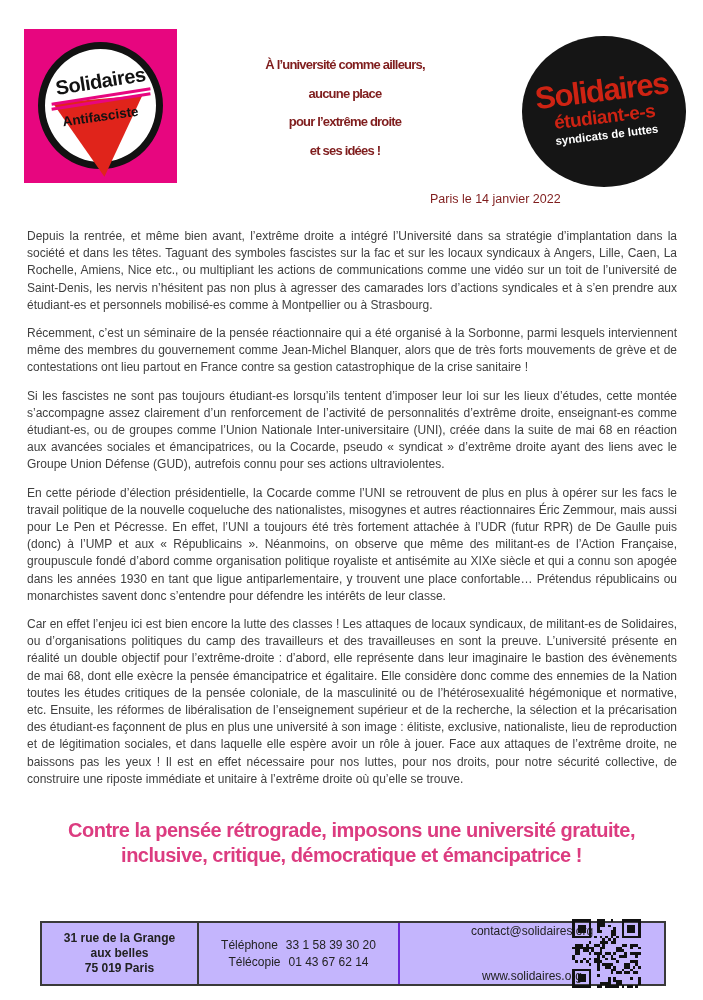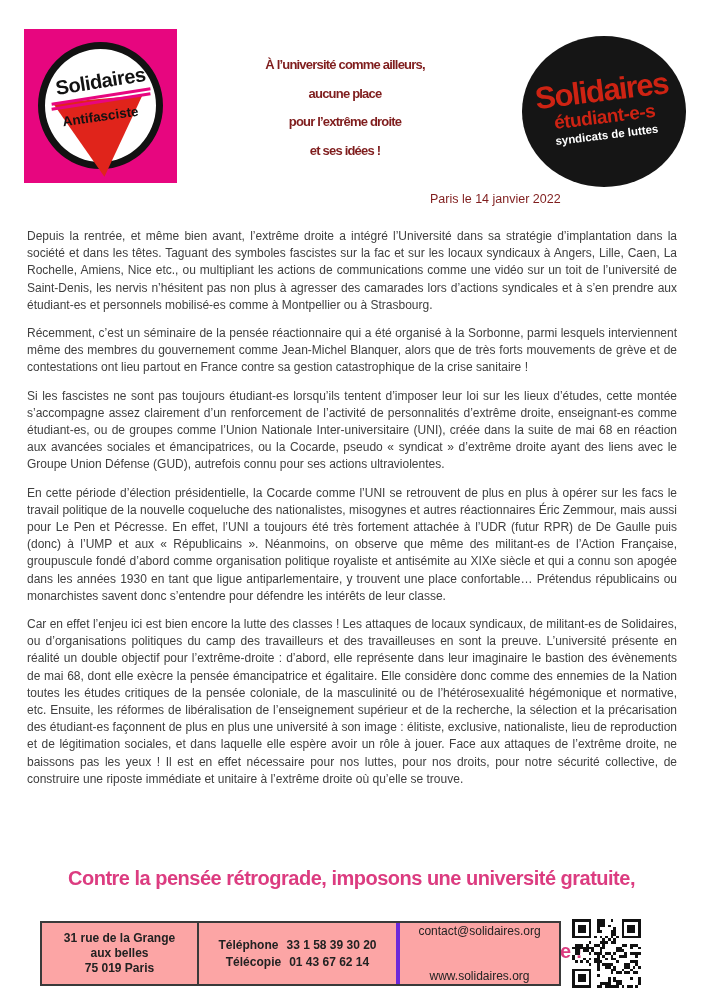--- a/index.html
+++ b/index.html
@@ -62,33 +62,33 @@
     text-align:justify;
   }
   .body-text p { margin:0 0 11px 0; }
 
   
   .bottom-headline {
     position:absolute; left:0; top:818px; width:703px; text-align:center;
     color:#dc3c80; font-weight:bold; font-size:20px; line-height:24.5px;
     letter-spacing:-0.5px;
   }
-  .bottom-headline span { display:block;margin-top:48px; }
+  .bottom-headline span { display:block; }
 
   
   .footer-table {
-    position:absolute; left:40px; top:921px; width:521px; height:65px;
-    border:2px solid #3a3a3a; display:flex; box-sizing:border-box; background:#fca5a5;
+    position:absolute; left:40px; top:921px; width:626px; height:65px;
+    border:2px solid #3a3a3a; display:flex; box-sizing:border-box; background:#c4b5fd;
   }
   .ft-cell {
     display:flex; flex-direction:column; justify-content:center; align-items:center;
     text-align:center; font-size:12px; color:#222; box-sizing:border-box; height:100%;
   }
   .ft-cell.address { width:157px; border-right:2px solid #3a3a3a; font-weight:bold; line-height:15px; padding:0 10px; }
-  .ft-cell.tel { width:201px; border-right:4px solid #6d28d9; line-height:16.5px;font-weight:bold; }
+  .ft-cell.tel { width:201px; border-right:2px solid #6d28d9; line-height:16.5px; }
   .ft-cell.web { flex:1; line-height:16.5px;justify-content:space-between; }
   .tel-row .lbl { display:inline-block; margin-right:8px; }
 
   .qr { position:absolute; left:572px; top:919px; width:69px; height:69px; }
 </style>
 </head>
 <body>
 
 <div class="page">
 

